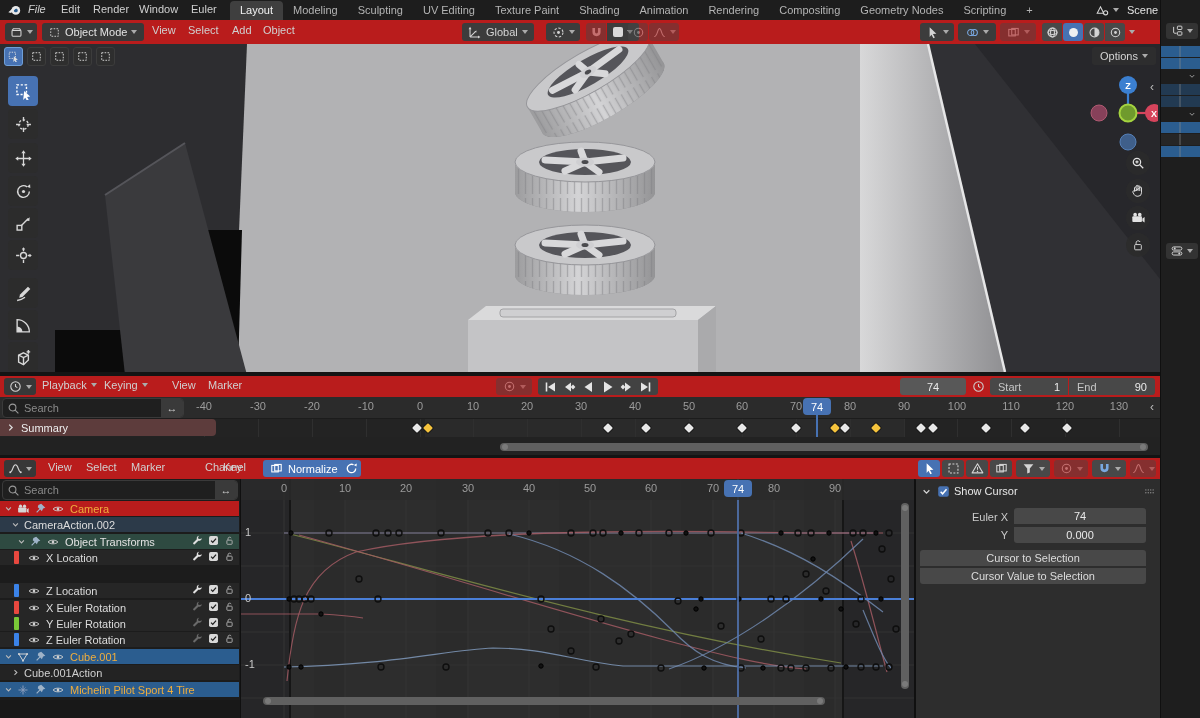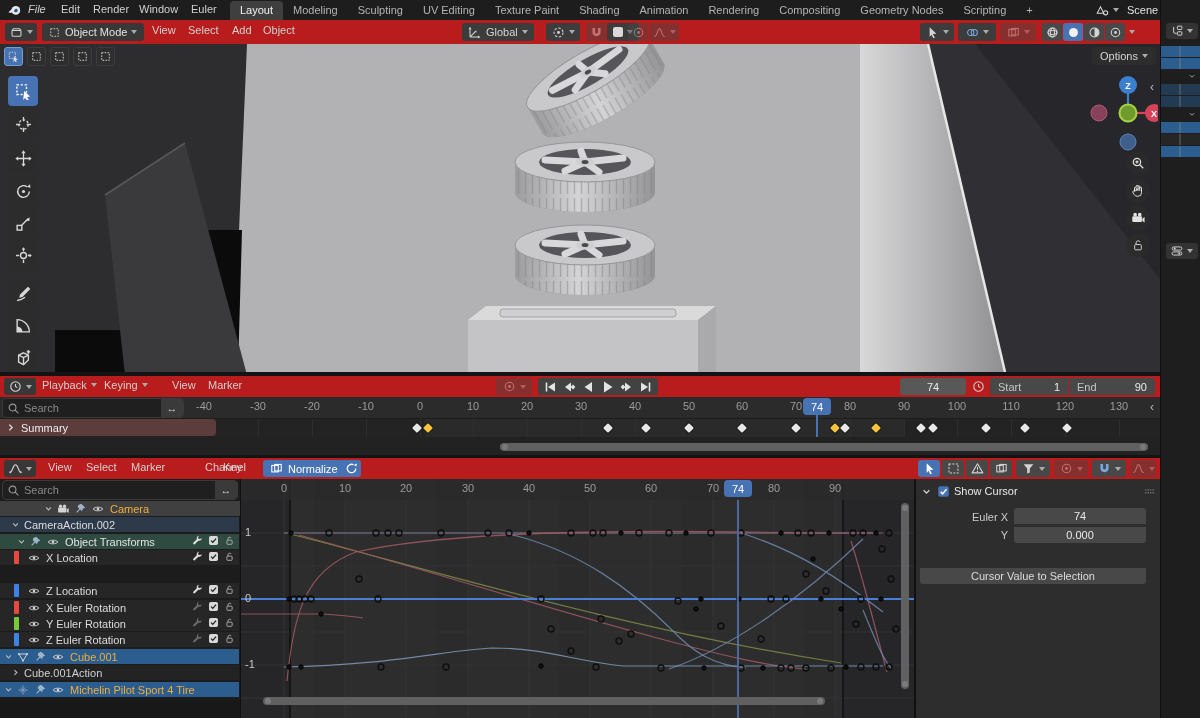--- a/index.html
+++ b/index.html
@@ -810,21 +810,21 @@
 
 <div class="abs" style="left:0;top:479px;width:240px;height:239px;background:#1c1c1c">
   <div class="abs search" style="left:2px;top:1px;width:234px;height:18px">
     <svg class="ic" style="margin:0 4px;color:#9a9a9a">
         <use href="#s-search"></use>
       </svg>
     <span>Search</span>
     <span style="margin-left:auto;background:#3a3a3a;border-radius:0 3px 3px 0;height:18px;width:22px;text-align:center;line-height:18px;color:#ccc">↔</span>
   </div>
   <div id="channels">
-      <div class="chrow" style="top: 22px; background: #404040; padding-left: 40px;">
+      <div class="chrow" style="top: 22px; background: #b91c1c;">
         <div style="display: flex; align-items: center; width: 100%; height: 100%; padding-left: 3px; box-sizing: border-box;">
           <svg class="ic" style="width: 11px; height: 11px; color: rgb(185, 185, 185);">
             <use href="#s-chev-d"></use>
           </svg>
           <svg class="ic" style="width: 12px; height: 12px; color: rgb(214, 214, 214); margin: 0px 3px;">
             <use href="#s-camera"></use>
           </svg>
           <svg class="ic" style="width: 11px; height: 11px; color: rgb(159, 179, 200); margin: 0px 3px;">
             <use href="#s-pin"></use>
           </svg>
@@ -1195,20 +1195,23 @@
       </svg>
   </div>
   <span class="abs" style="left:0;top:32px;width:92px;text-align:right;color:#cbcbcb">Euler X</span>
   <div class="abs field" style="left:98px;top:29px;width:132px;height:16px;border-radius:3px 3px 0 0">
       <span>74</span>
     </div>
   <span class="abs" style="left:0;top:50px;width:92px;text-align:right;color:#cbcbcb">Y</span>
   <div class="abs field" style="left:98px;top:47px;width:132px;height:16px;border-radius:0 0 3px 3px;margin-top:1px">
       <span>0.000</span>
     </div>
+  <div class="abs sidebtn" style="left:4px;top:71px;width:226px;height:16px;border-radius:3px 3px 0 0">
+      <span>Cursor to Selection</span>
+    </div>
   <div class="abs sidebtn" style="left:4px;top:89px;width:226px;height:16px;border-radius:0 0 3px 3px">
       <span>Cursor Value to Selection</span>
     </div>
 </div>
 
 <div class="abs" style="left:1160px;top:0;width:40px;height:718px;background:#1e1e1e;border-left:1px solid #101010;box-sizing:border-box">
   <div class="abs row chip" style="left:5px;top:23px;width:32px;height:16px;background:#333">
     <svg class="ic" style="width:12px;height:12px">
         <use href="#s-tree"></use>
       </svg>

